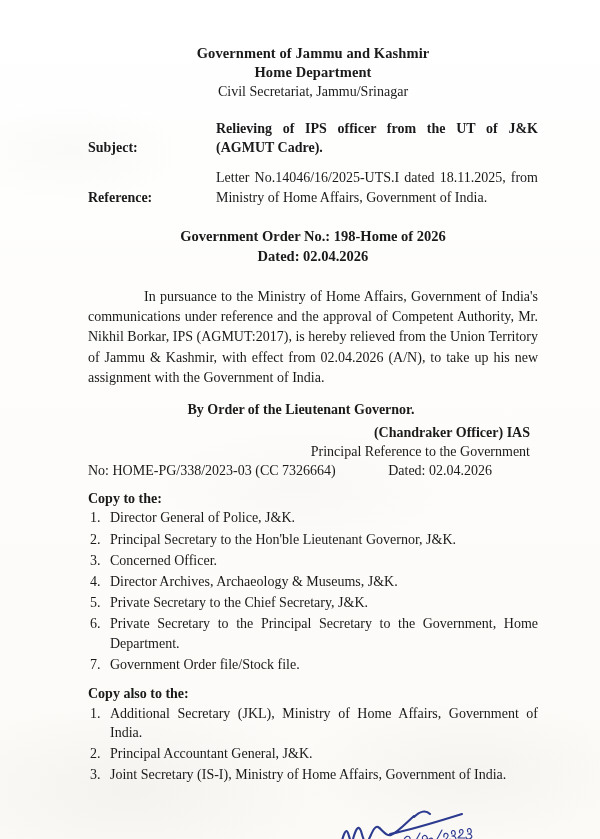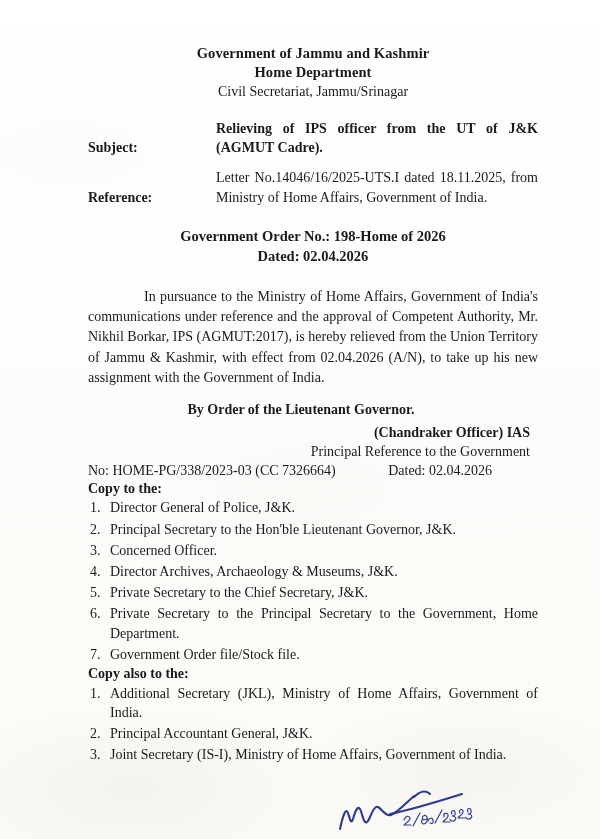--- a/index.html
+++ b/index.html
@@ -116,21 +116,21 @@
     justify-content: space-between;
     align-items: baseline;
     font-size: 14px;
     margin-top: 1px;
   }
   .no-dated-row .dated { padding-right: 46px; }
 
   .list-heading {
     font-weight: bold;
     font-size: 14px;
-    margin-top: 2px;
+    margin-top: 12px;
   }
   ol.copy-list {
     margin: 1px 0 0 0;
     padding: 0;
     list-style: none;
     font-size: 14px;
     line-height: 1.4;
   }
   ol.copy-list > li {
     display: flex;

